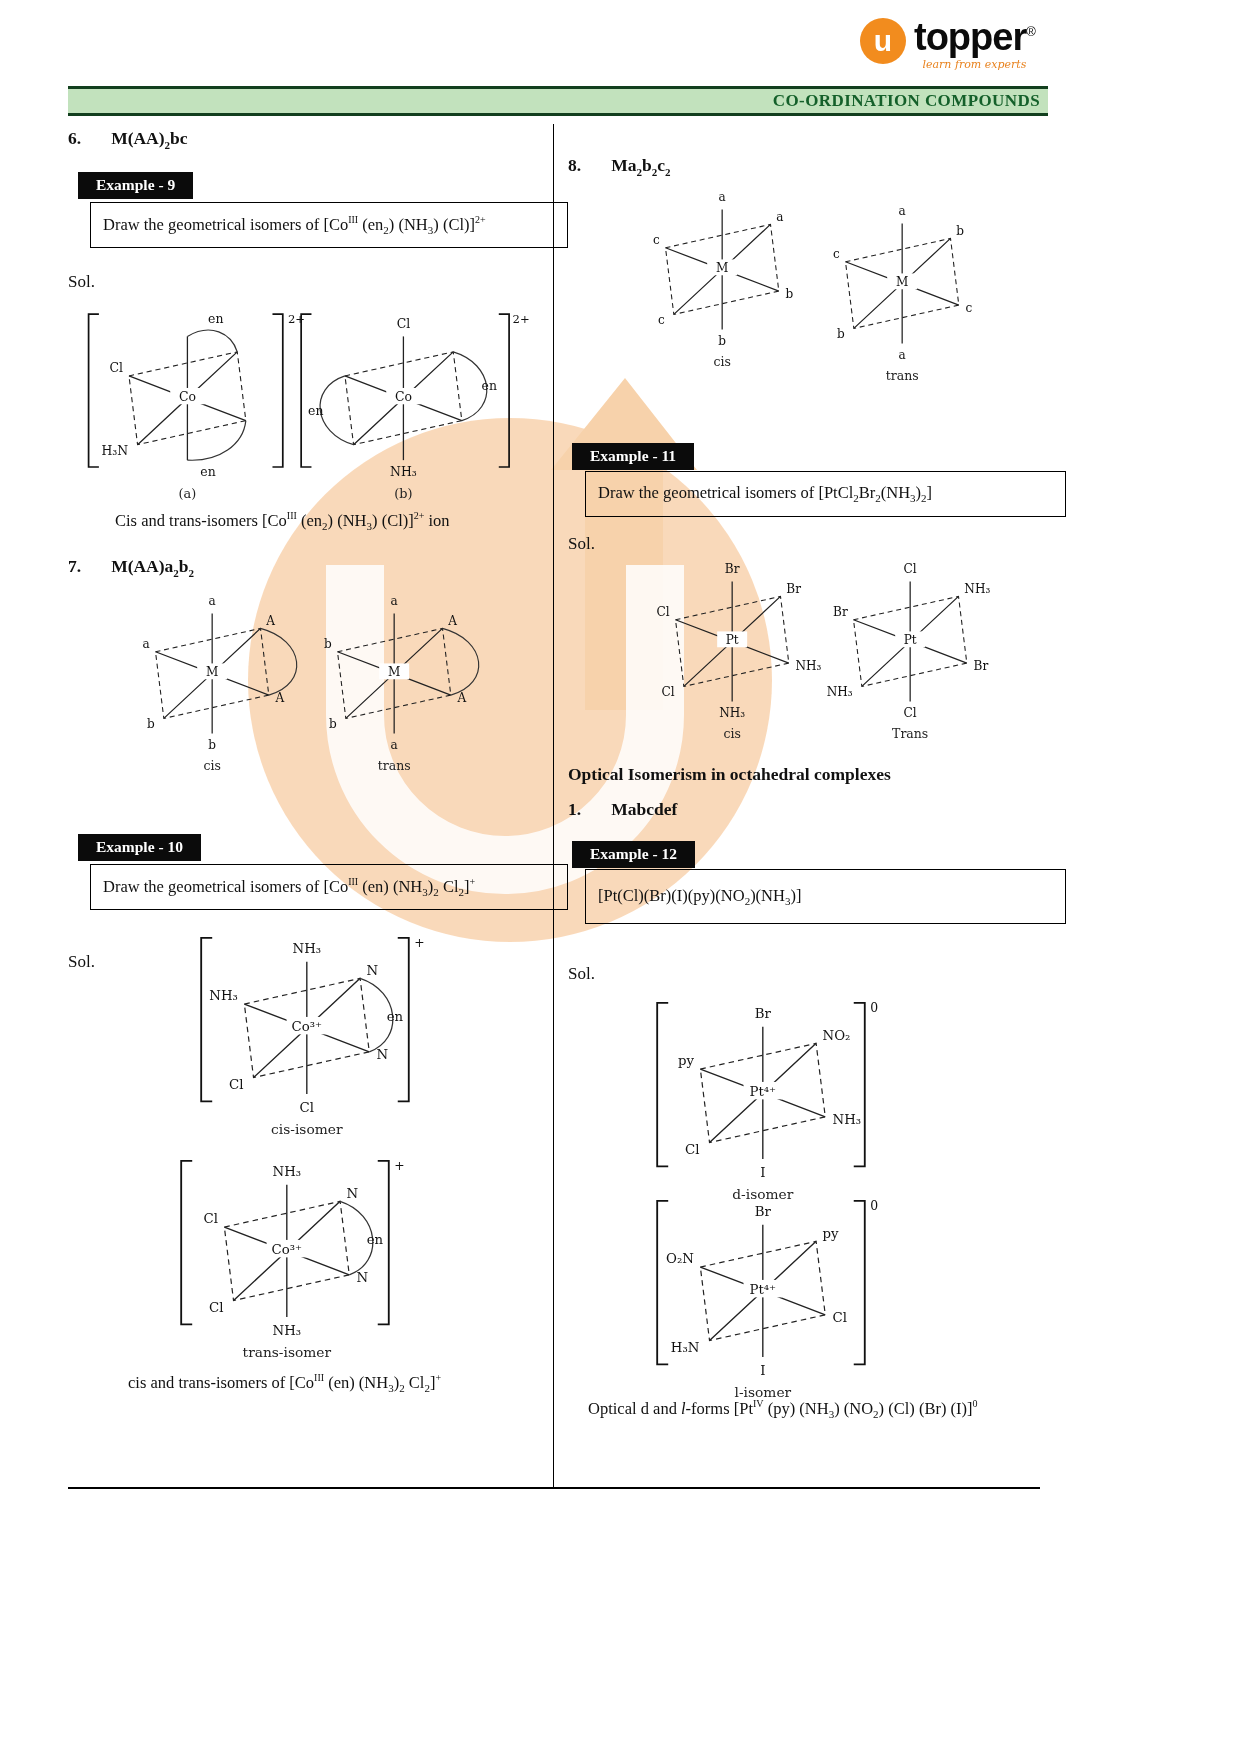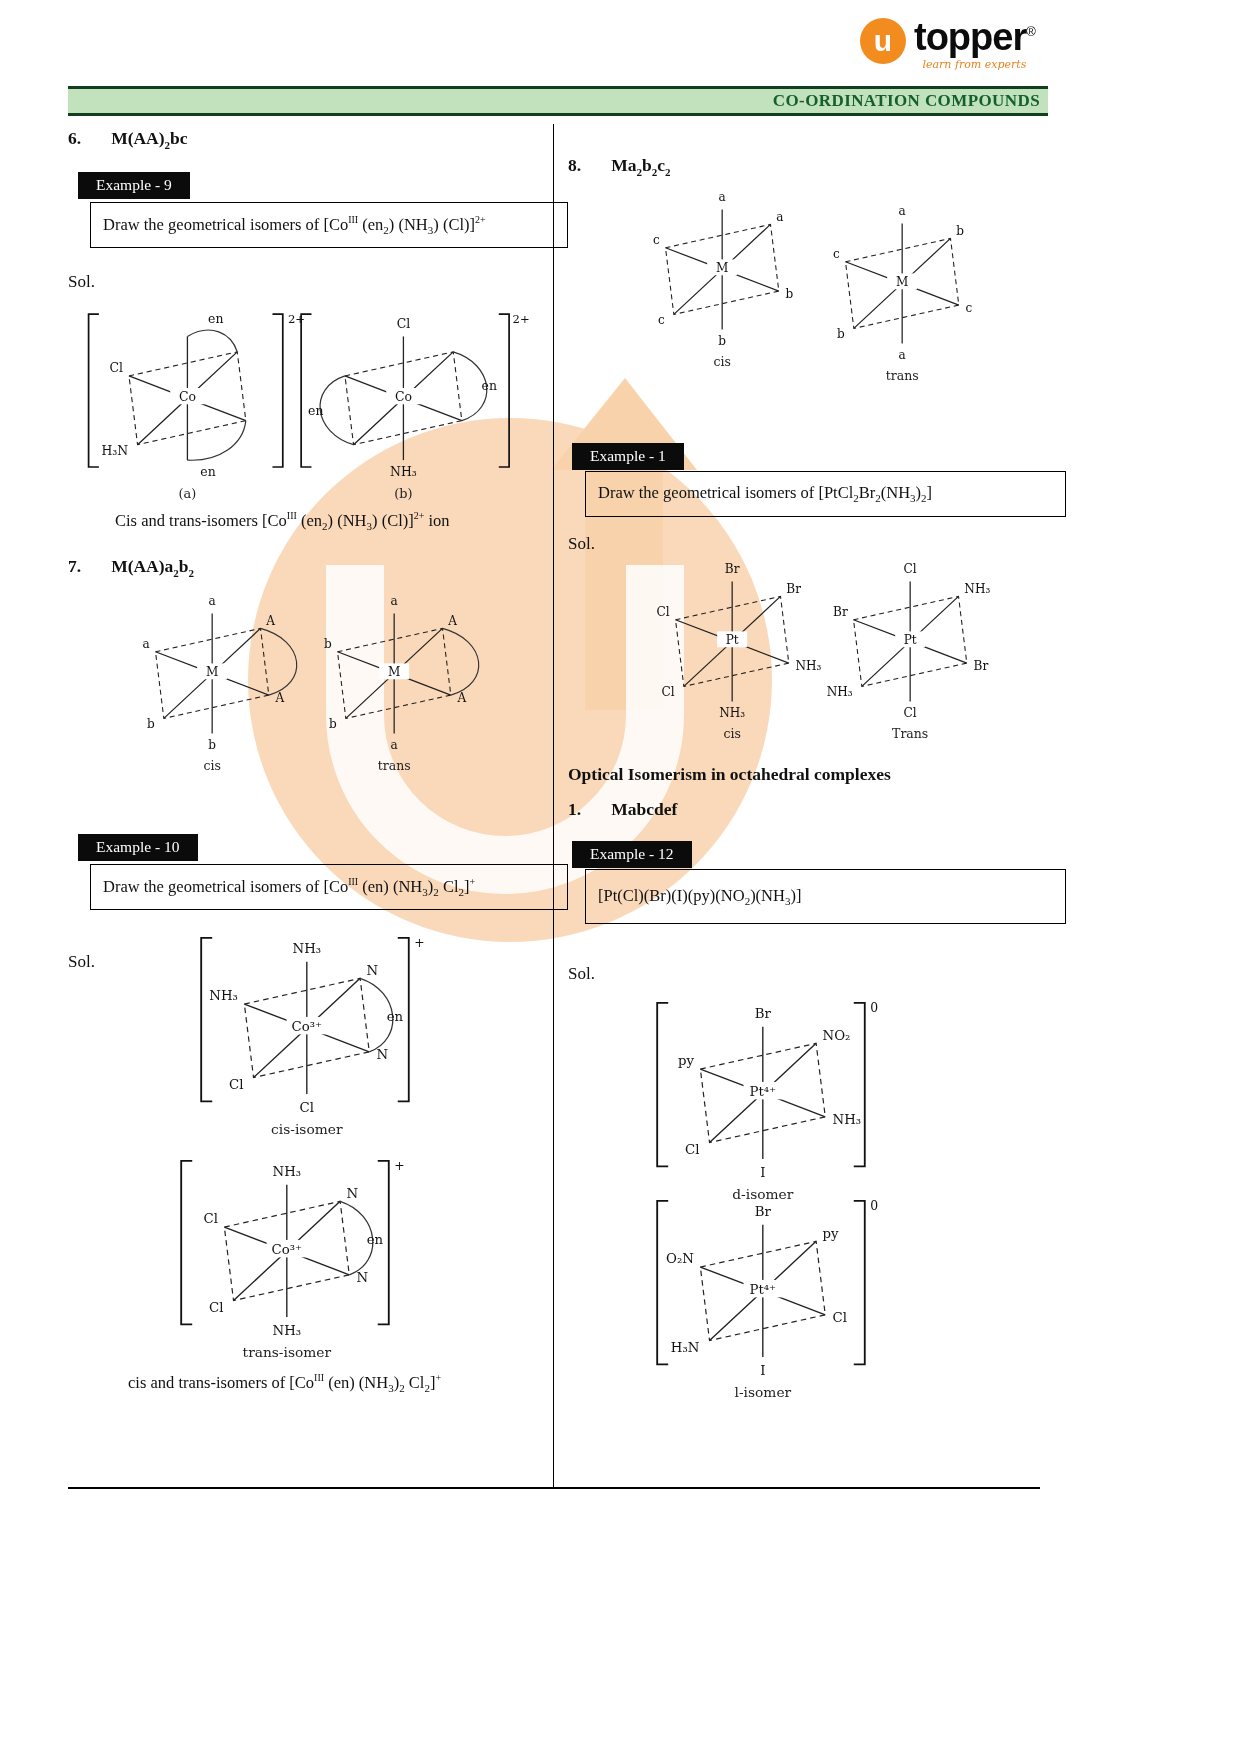--- a/index.html
+++ b/index.html
@@ -17,21 +17,21 @@
   .logo-tagline{font-family:"DejaVu Serif",serif;font-style:italic;font-size:11px;color:#e8821e;margin-top:2px;}
   .banner{position:absolute;left:68px;top:86px;width:972px;height:24px;background:#c2e2bd;
           border-top:3px solid #123f1e;border-bottom:3px solid #123f1e;
           display:flex;justify-content:flex-end;align-items:center;padding-right:8px;
           color:#14602a;font-weight:bold;font-size:17px;letter-spacing:.4px;box-sizing:content-box;}
   .divider-v{position:absolute;left:553px;top:124px;height:1363px;border-left:1.5px solid #000;}
   .rule-bottom{position:absolute;left:68px;top:1487px;width:972px;border-top:2.5px solid #000;}
   
   .sec-h{position:absolute;font-weight:bold;font-size:17.5px;display:flex;gap:30px;}
   .sol{position:absolute;font-weight:normal;font-size:17px;}
-  .exlabel{position:absolute;background:#0b0b0b;color:#fff;font-weight:normal;font-size:15.5px;
+  .exlabel{position:absolute;background:#0b0b0b;color:#fff;font-weight:bold;font-size:15.5px;
            padding:4px 18px 5px;}
   .qbox{position:absolute;border:1.6px solid #000;font-size:16.5px;padding:9px 12px;line-height:1.5;}
   .qbox .qline{white-space:nowrap;}
   .caption{position:absolute;font-size:16.5px;}
   .bold-h{position:absolute;font-weight:bold;font-size:17.5px;}
   sub{font-size:11px;} sup{font-size:10px;}
   
   .octa{position:absolute;overflow:visible;}
   .oc-line{stroke:#222;stroke-width:1.5;fill:none;}
   .oc-dash{stroke:#222;stroke-width:1.3;fill:none;stroke-dasharray:6 4.5;}
@@ -223,21 +223,21 @@
     <text class="oc-lbl" x="50" y="82" text-anchor="end">c</text>
     <text class="oc-lbl" x="190" y="54">b</text>
     <text class="oc-lbl" x="56" y="178" text-anchor="end">b</text>
     <text class="oc-lbl" x="201" y="146">c</text>
     <text class="oc-lbl" x="125" y="203" text-anchor="middle">a</text>
     <rect class="cmask" x="107" y="100" width="36" height="19"></rect>
     <text class="oc-lbl" x="125" y="115" text-anchor="middle">M</text>
     <text class="oc-cap" x="125" y="228" text-anchor="middle">trans</text>
   </svg>
 
-  <div class="exlabel" style="left:572px;top:443px;">Example - 1</div>
+  <div class="exlabel" style="left:572px;top:443px;">Example - 11</div>
   <div class="qbox" style="left:585px;top:471px;width:455px;">
     <div class="qline">Draw the geometrical isomers of  [PtCl<sub>2</sub>Br<sub>2</sub>(NH<sub>3</sub>)<sub>2</sub>]</div>
   </div>
   <div class="sol" style="left:568px;top:534px;">Sol.</div>
 
   <svg class="octa" viewBox="0 0 270 235" style="left:628px;top:548px;width:225px;height:196px;">
     <use href="#octaskel"></use>
     <text class="oc-lbl" x="125" y="30" text-anchor="middle">Br</text>
     <text class="oc-lbl" x="50" y="82" text-anchor="end">Cl</text>
     <text class="oc-lbl" x="190" y="54">Br</text>
@@ -299,14 +299,15 @@
     <text class="oc-lbl" x="50" y="82" text-anchor="end">O₂N</text>
     <text class="oc-lbl" x="190" y="54">py</text>
     <text class="oc-lbl" x="56" y="178" text-anchor="end">H₃N</text>
     <text class="oc-lbl" x="201" y="146">Cl</text>
     <text class="oc-lbl" x="125" y="203" text-anchor="middle">I</text>
     <rect class="cmask" x="104" y="100" width="42" height="19"></rect>
     <text class="oc-lbl" x="125" y="115" text-anchor="middle">Pt⁴⁺</text>
     <text class="oc-cap" x="125" y="228" text-anchor="middle">l-isomer</text>
   </svg>
 
+  <div class="caption" style="left:588px;top:1398px;">Optical d and <i>l</i>-forms [Pt<sup>IV</sup> (py) (NH<sub>3</sub>) (NO<sub>2</sub>) (Cl) (Br) (I)]<sup>0</sup></div>
 
 </div>
 
 </body></html>

